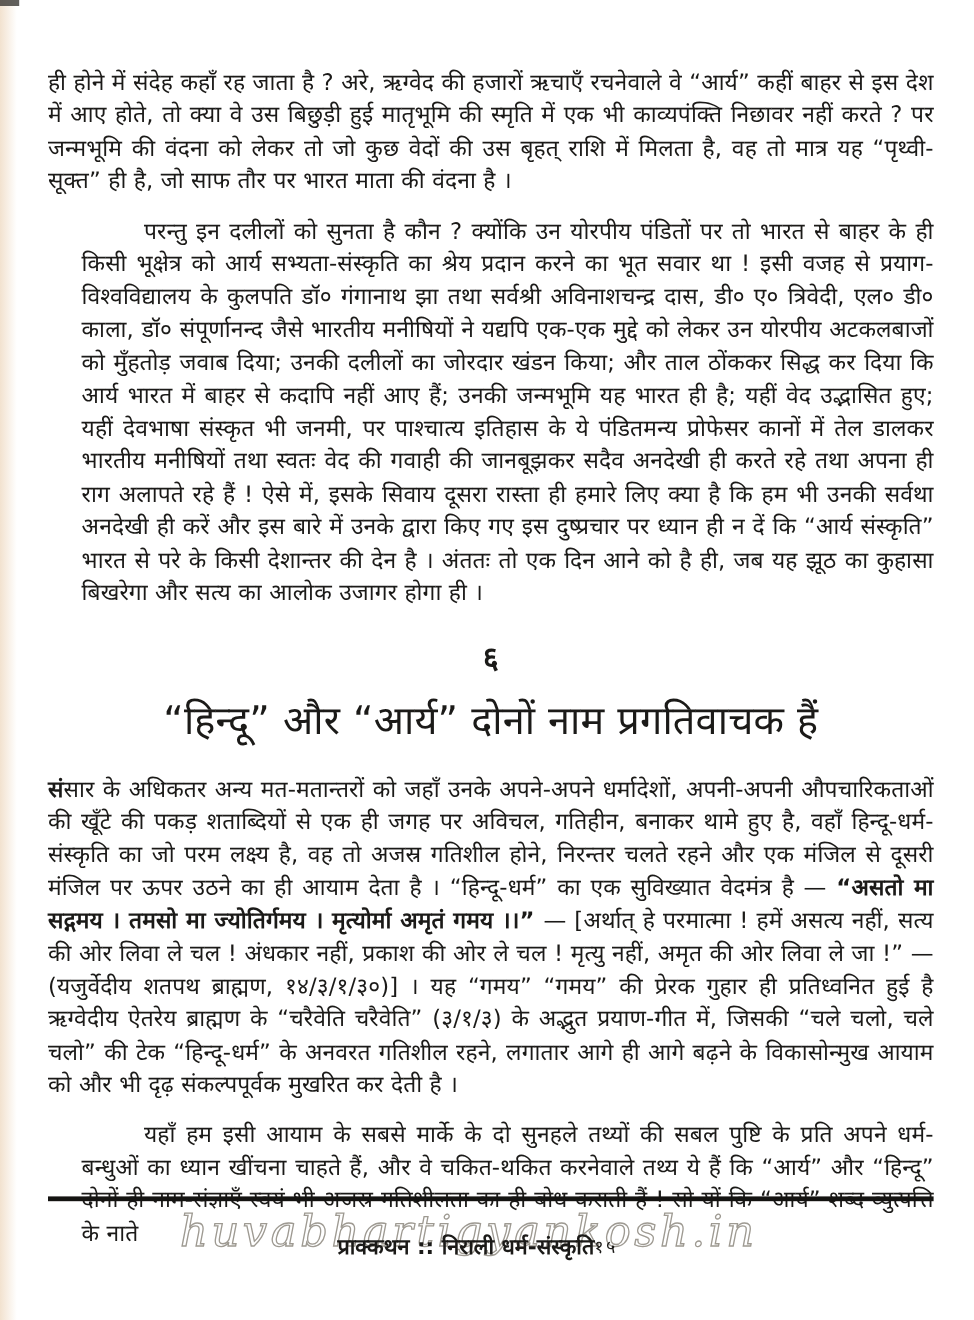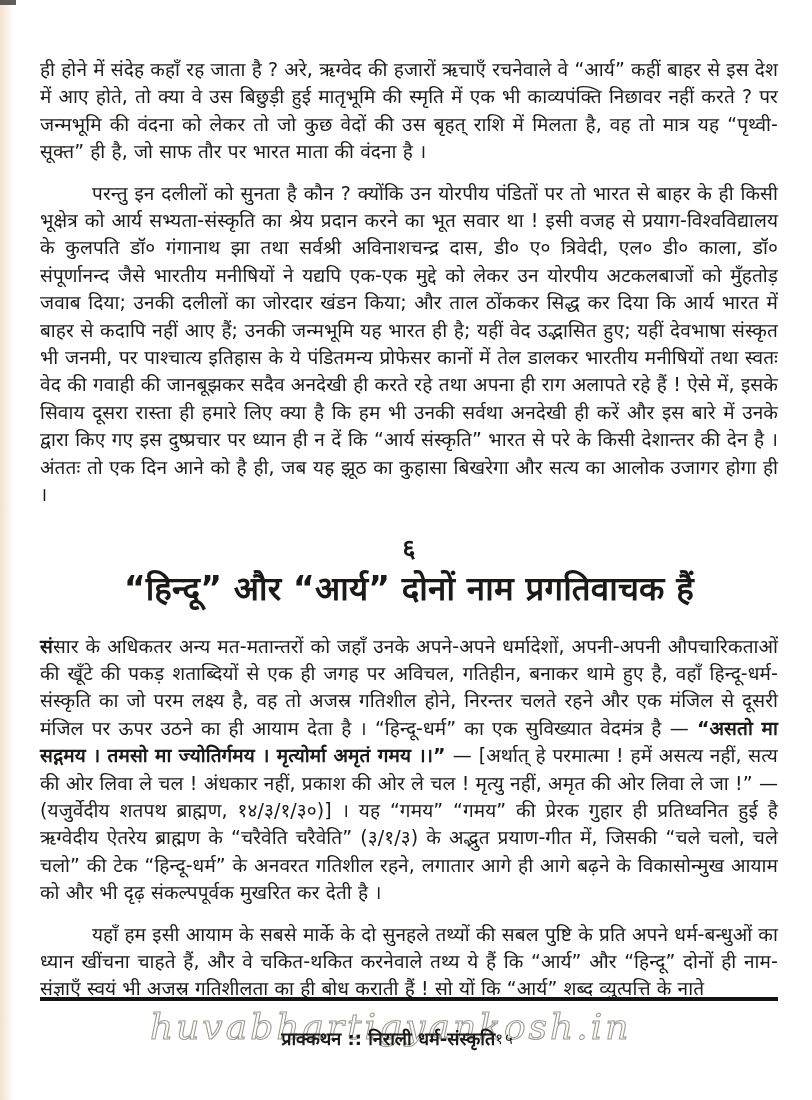--- a/index.html
+++ b/index.html
@@ -30,36 +30,36 @@
     left:40px;top:56px;width:738px;
   }
   p.body-par{
     margin:0 0 14px 0;
     font-size:19px;
     line-height:27.4px;
     text-align:justify;
     text-justify:inter-word;
     letter-spacing:.1px;
   }
-  p.indent{text-indent:52px;}
+  p.indent{text-indent:52px;margin-left:28px;}
   .bold{font-weight:bold;}
   .lead-cap{font-weight:bold;}
   .section-head{
     text-align:center;
     margin:26px 0 22px 0;
   }
   .section-number{
     font-size:25px;font-weight:bold;line-height:28px;
     display:block;
   }
   .chapter-title{
     font-size:33px;
-    font-weight:bold;
+    font-weight:normal;
     line-height:44px;
-    margin-top:4px;
+    margin-top:16px;
     letter-spacing:.2px;
     white-space:nowrap;
   }
   .footer-rule{
     position:absolute;
     left:40px;right:34px;top:997px;
     height:4px;background:#141311;
   }
   .footer-row{
     position:absolute;

